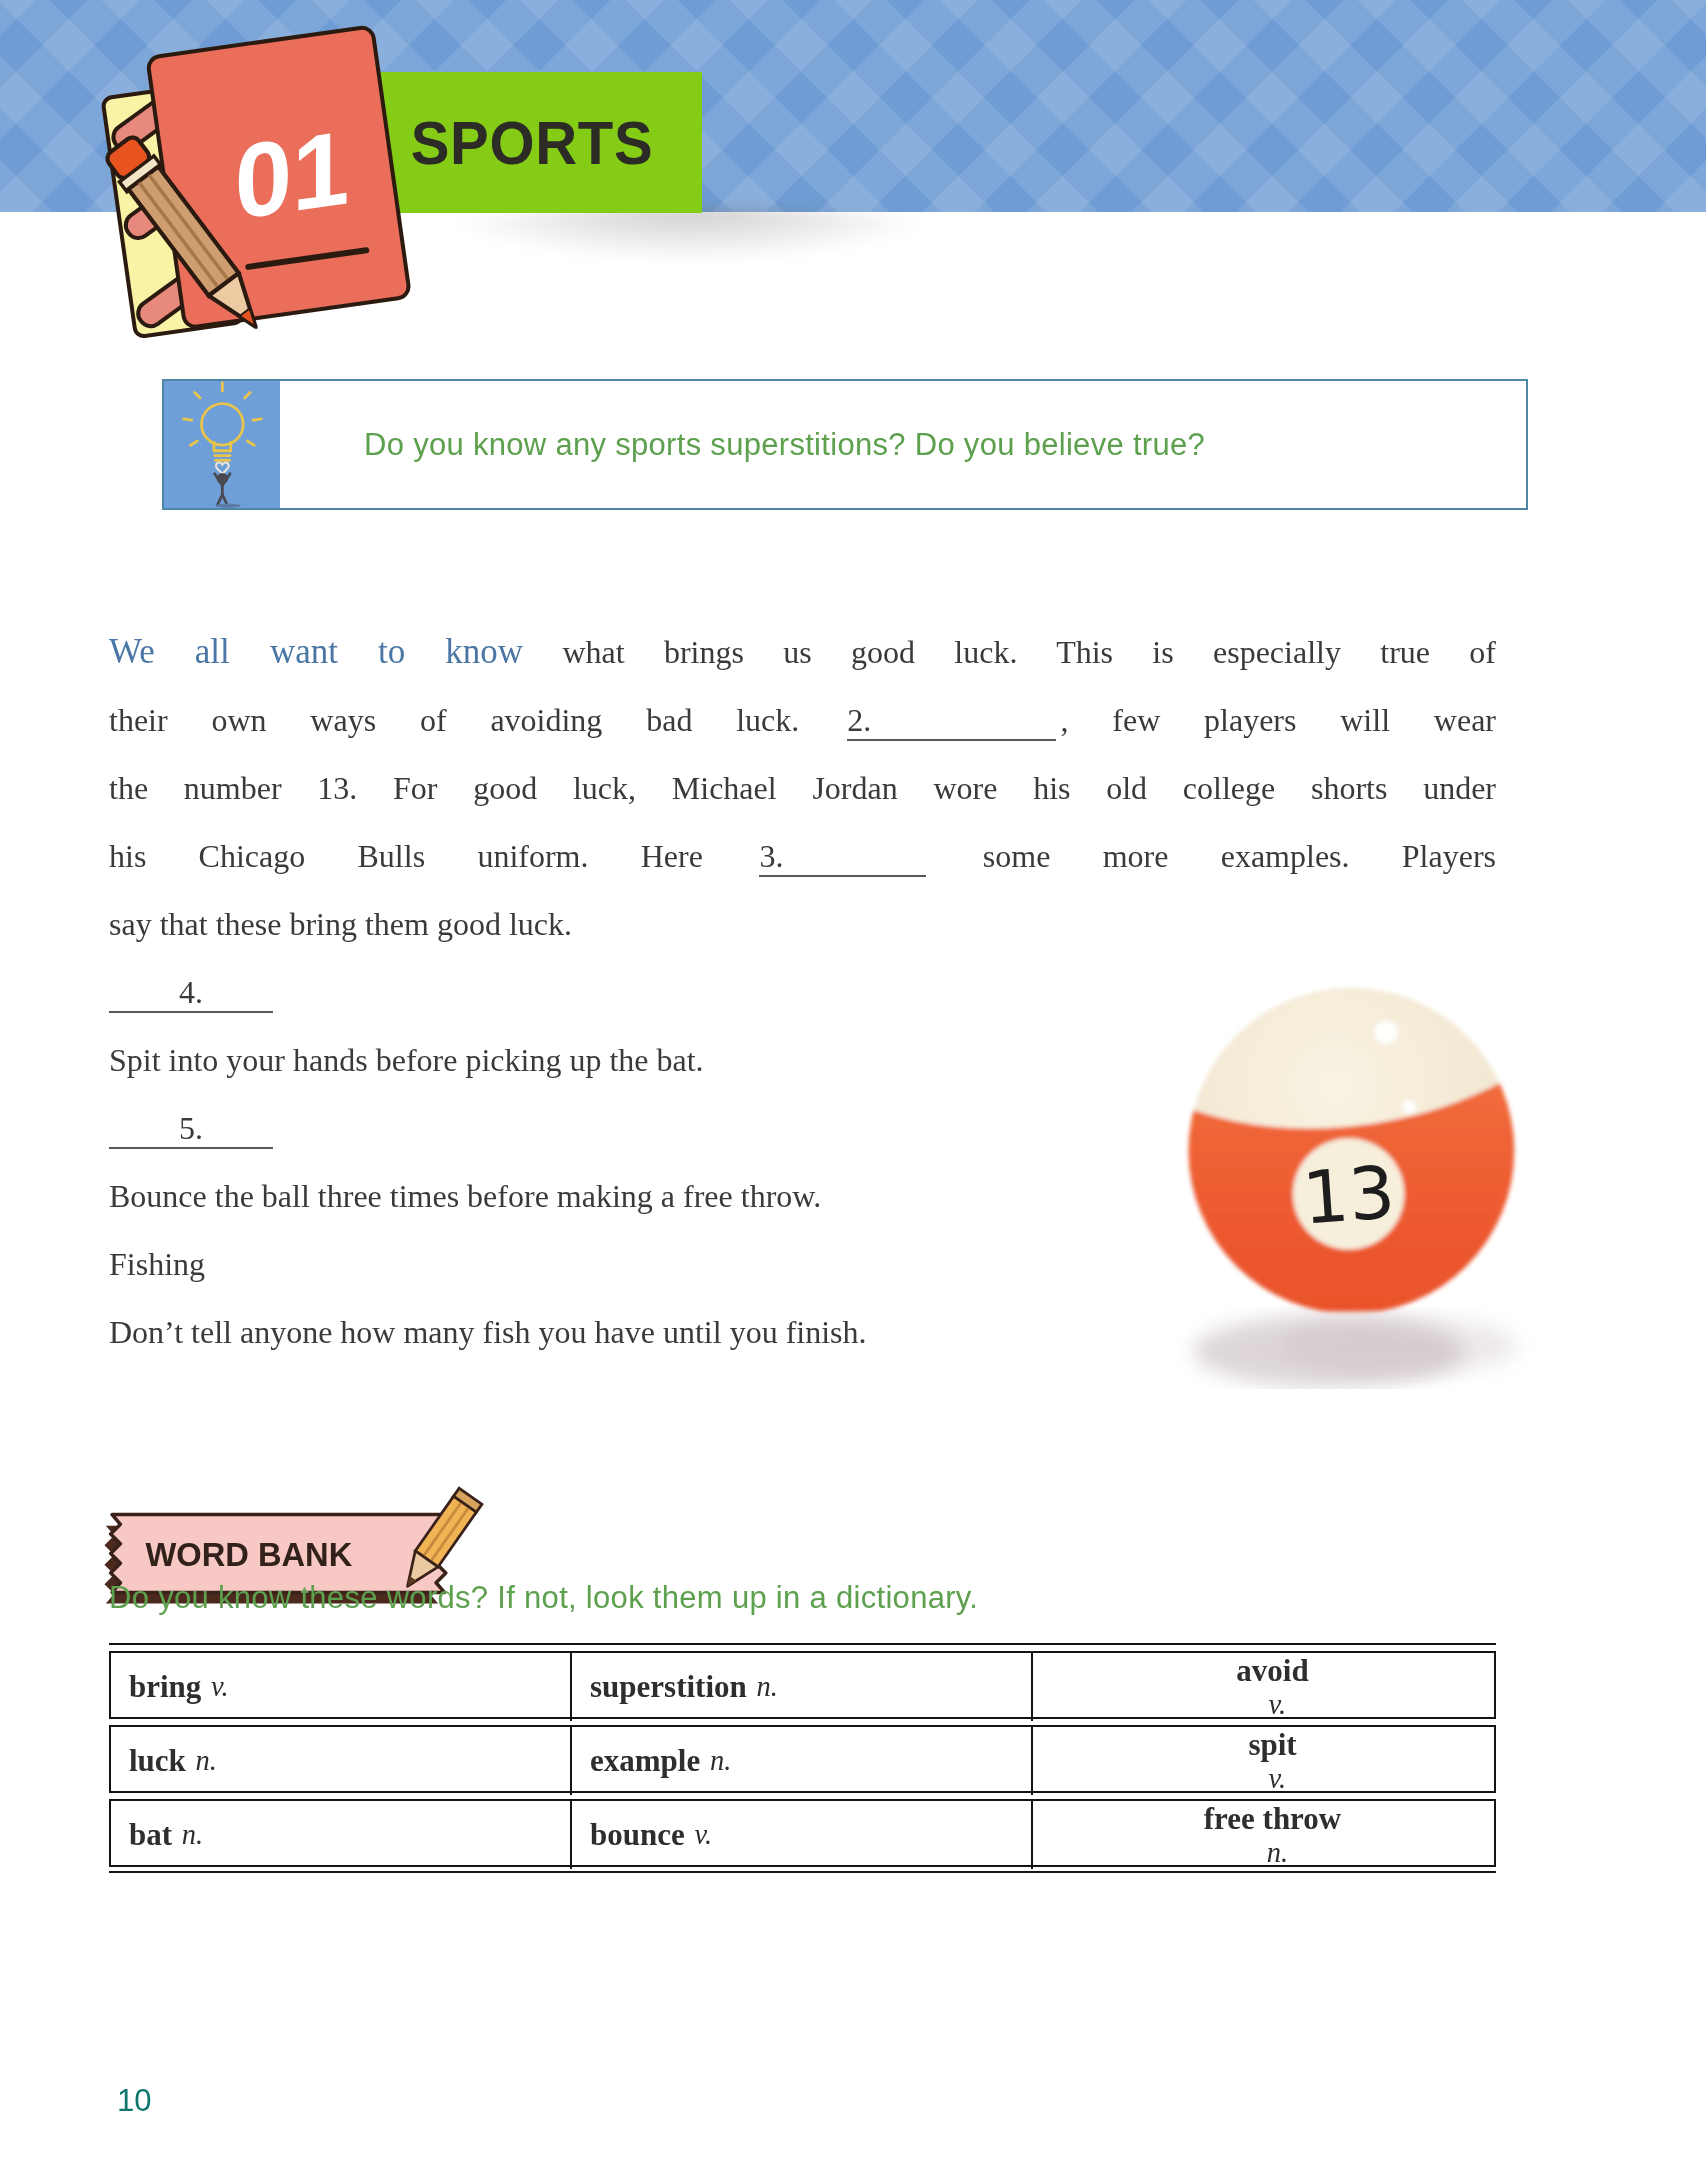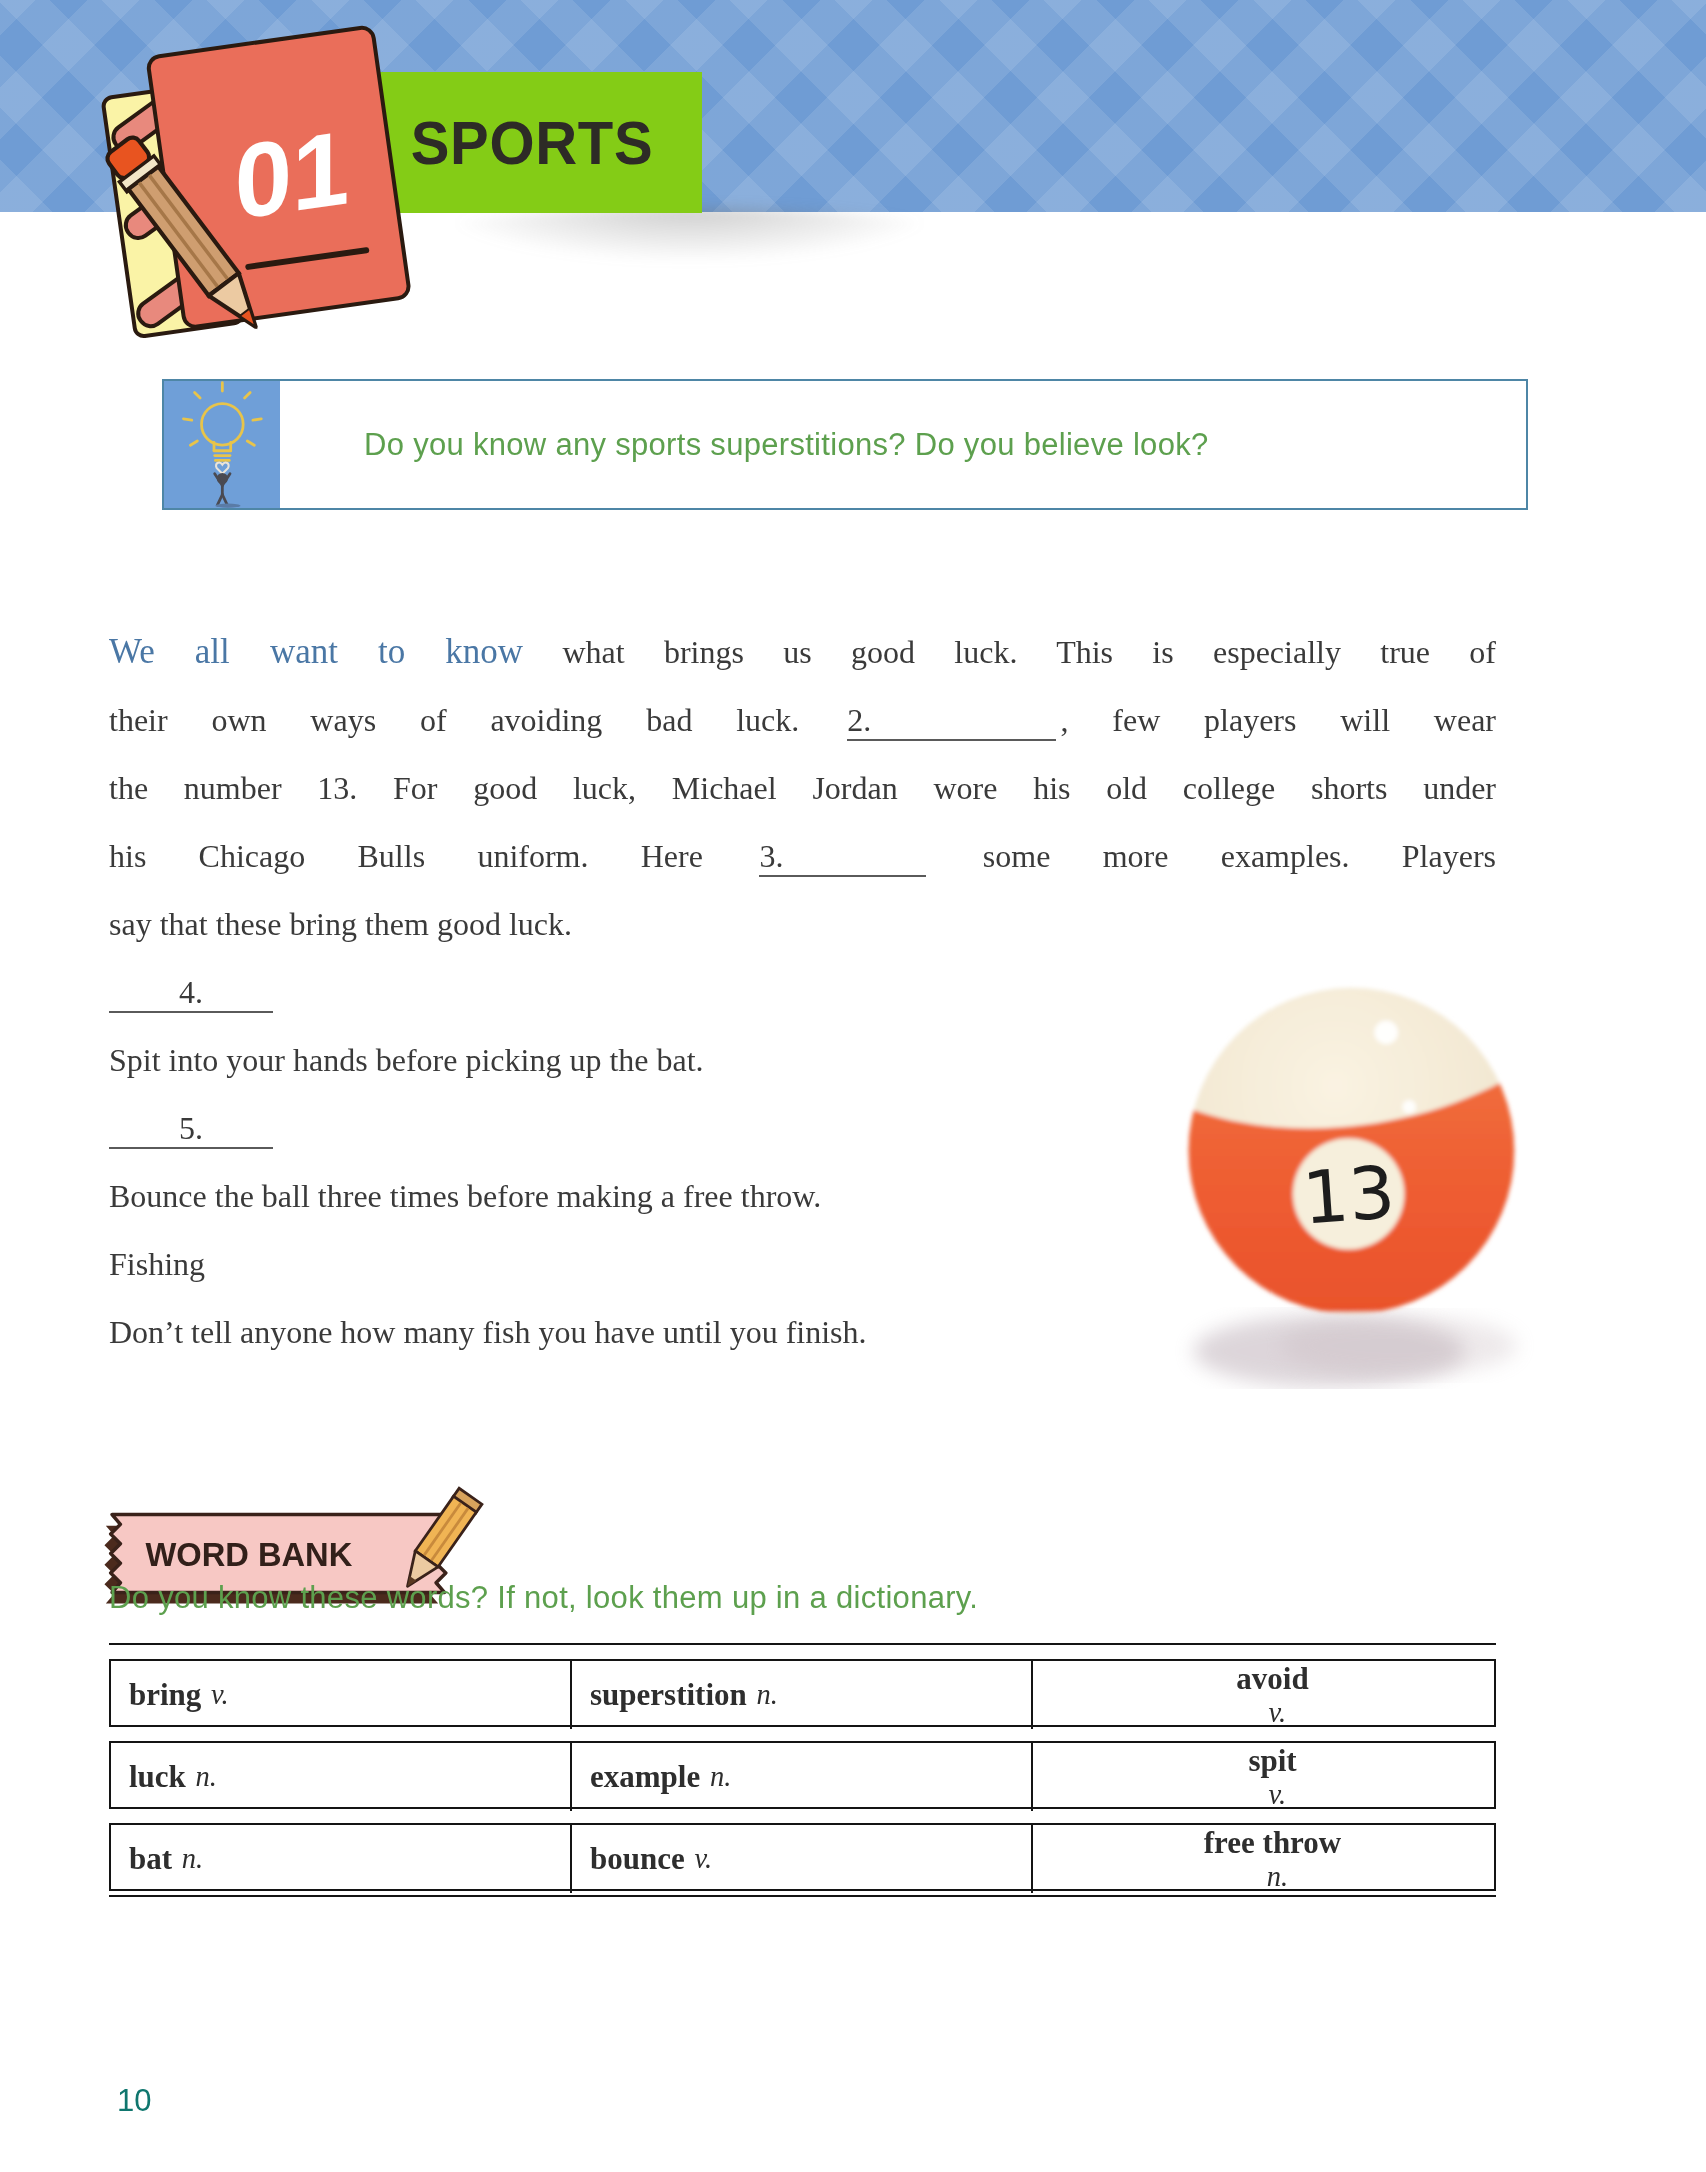--- a/index.html
+++ b/index.html
@@ -55,21 +55,21 @@
   .blank{display:inline-block;text-align:center;border-bottom:2.1px solid #5a5a5a;margin:0 4.2px;line-height:1.2;}
   .bw300{width:209px;} .bw240{width:167px;} .bw235{width:164px;margin-left:0;}
   
   .ball{position:absolute;left:1169px;top:964px;}
   
   .ribbon{position:absolute;left:94px;top:1481px;}
   .wb-prompt{position:absolute;left:109px;top:1580px;font-family:"Liberation Sans",sans-serif;
     font-size:31px;color:#5da04e;letter-spacing:0.3px;}
   .wb-table{position:absolute;left:109px;top:1643px;width:1387px;}
   .thin{height:2.1px;background:#141414;}
-  .trow{border:2.1px solid #141414;height:64px;margin-top:14px;display:grid;grid-template-columns:1fr 1fr 1fr;}
+  .trow{border:2.1px solid #141414;height:64px;margin-top:6px;display:grid;grid-template-columns:1fr 1fr 1fr;}
   .tcell{border-right:2.1px solid #141414;display:flex;align-items:center;padding-left:18px;}
   .tcell:last-child{border-right:none;flex-direction:column;}
   .wb-word{font-weight:bold;font-size:31px;color:#2e2e2e;}
   .wb-pos{font-style:italic;font-size:28.5px;color:#2e2e2e;margin-left:9.7px;}
   .botline{margin-top:3.5px;}
   
   .pagenum{position:absolute;left:117px;top:2083px;font-family:"Liberation Sans",sans-serif;
     font-size:31px;color:#0f766e;}
 </style>
 </head>
@@ -127,21 +127,21 @@
         <circle cx="84" cy="140" r="6" fill="#4a4a52"></circle>
         <line x1="84" y1="146" x2="84" y2="163"></line>
         <line x1="84" y1="150" x2="73" y2="133"></line>
         <line x1="84" y1="150" x2="95" y2="133"></line>
         <line x1="84" y1="163" x2="77" y2="178"></line>
         <line x1="84" y1="163" x2="91" y2="178"></line>
       </g>
       <ellipse cx="92" cy="179" rx="18" ry="3" fill="#5a7ba6"></ellipse>
     </svg>
   </div>
-  <div class="qtext">Do you know any sports superstitions? Do you believe look?</div>
+  <div class="qtext">Do you know any sports superstitions? Do you believe true?</div>
 </div>
 
 <div class="passage">
   <div class="pline j"><span class="hl">We all want to know</span><span> what brings us good luck. This is especially true of</span></div>
   <div class="pline j">
     <span>their own ways of avoiding bad luck.</span>
     <span class="blank bw300"><span>2.</span></span><span>, few players will wear</span>
   </div>
   <div class="pline j">the number 13. For good luck, Michael Jordan wore his old college shorts under</div>
   <div class="pline j">

